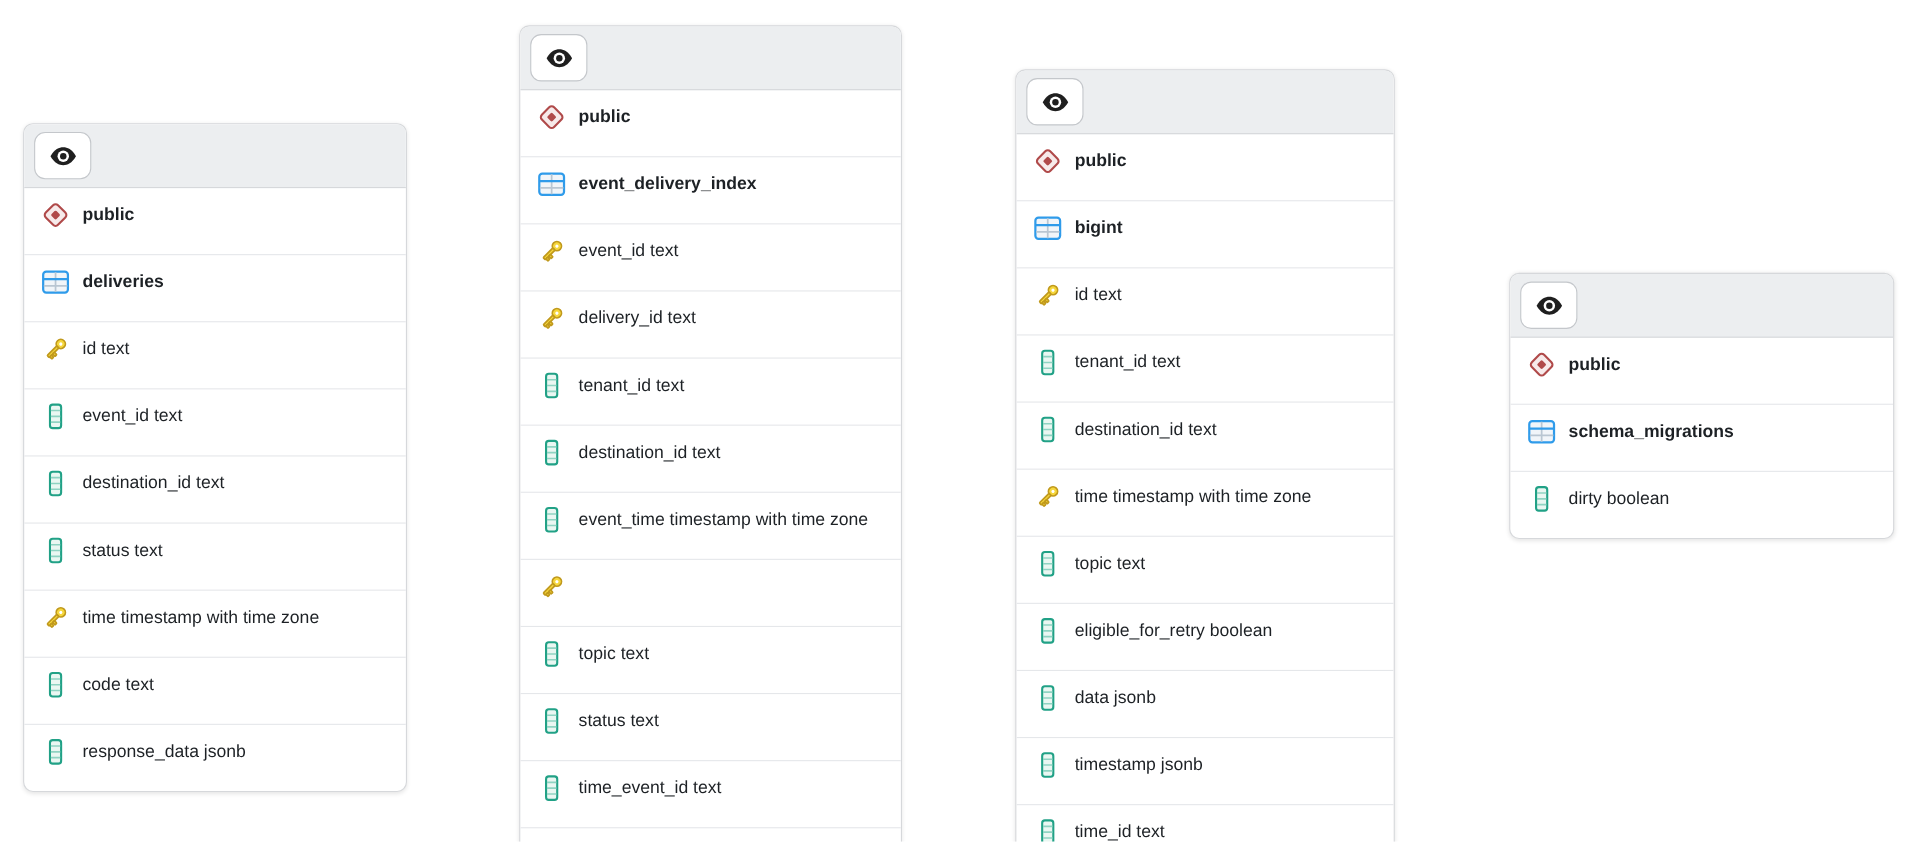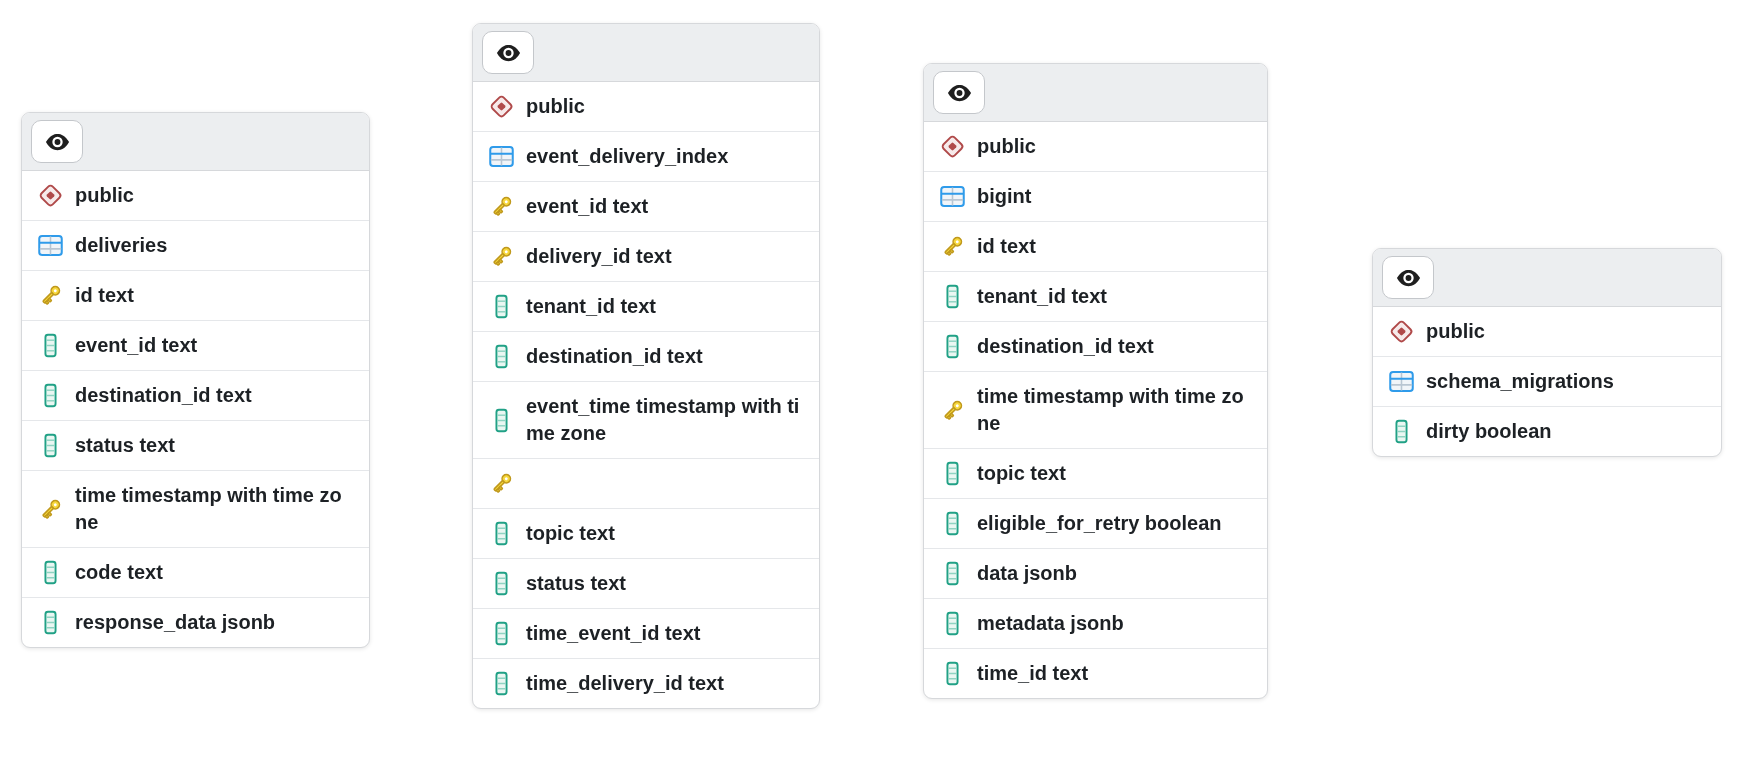--- a/index.html
+++ b/index.html
@@ -28,40 +28,39 @@
   .eye-btn {
     width: 52px; height: 43px;
     background: var(--eye_button_bg, #fff);
     border: 1px solid var(--eye_button_border, #c4c7cb);
     border-radius: 10px;
     display: flex; align-items: center; justify-content: center;
     padding: 0; cursor: pointer;
   }
   .row {
     display: flex;
-    align-items: center;
+    align-items: flex-end;
     gap: 11px;
-    padding: 11px 18px 11px 15px;
+    padding: 11px 18px 22px 15px;
     border-bottom: 1px solid var(--row_divider, #e5e7ea);
-    font-size: 20px;
+    font-size: 16px;
     line-height: 27px;
   }
   .rows .row:last-child { border-bottom: none; }
   .row.bold .lbl { font-weight: 700; }
   .icon {
     flex: none;
     width: 27px; height: 27px;
     display: flex; align-items: center; justify-content: center;
   }
   .icon svg { display: block; }
   .lbl {
     min-width: 0;
     word-break: break-all;
     overflow-wrap: anywhere;
-    font-weight: bold;
   }
 </style>
 </head>
 <body>
 
 <div id="canvas">
     <div class="card" style="left: 21px; top: 112px; width: 349px;">
     <div class="card-header">
       <button class="eye-btn">
         <span class="icon">
@@ -456,21 +455,21 @@
   </div>
         <div class="row">
     <span class="icon">
             <svg width="27" height="27" viewBox="0 0 24 24">
       <rect x="7.5" y="2.5" width="9" height="19" rx="2.2" fill="#eaf7f2" stroke="#21a186" stroke-width="1.7"></rect>
       <line x1="8.2" y1="7.3" x2="15.8" y2="7.3" stroke="#8fd3c2" stroke-width="1.3"></line>
       <line x1="8.2" y1="12" x2="15.8" y2="12" stroke="#8fd3c2" stroke-width="1.3"></line>
       <line x1="8.2" y1="16.7" x2="15.8" y2="16.7" stroke="#8fd3c2" stroke-width="1.3"></line>
     </svg>
           </span>
-    <span class="lbl">metadata jsonb</span>
+    <span class="lbl">timestamp jsonb</span>
   </div>
         <div class="row">
     <span class="icon">
             <svg width="27" height="27" viewBox="0 0 24 24">
       <rect x="7.5" y="2.5" width="9" height="19" rx="2.2" fill="#eaf7f2" stroke="#21a186" stroke-width="1.7"></rect>
       <line x1="8.2" y1="7.3" x2="15.8" y2="7.3" stroke="#8fd3c2" stroke-width="1.3"></line>
       <line x1="8.2" y1="12" x2="15.8" y2="12" stroke="#8fd3c2" stroke-width="1.3"></line>
       <line x1="8.2" y1="16.7" x2="15.8" y2="16.7" stroke="#8fd3c2" stroke-width="1.3"></line>
     </svg>
           </span>

